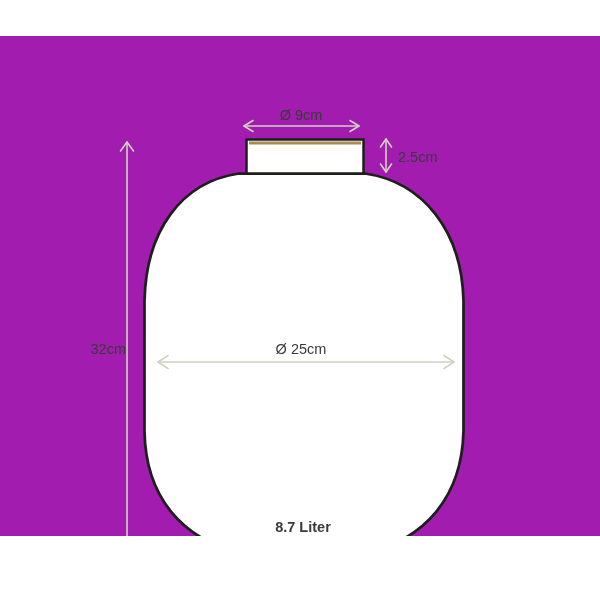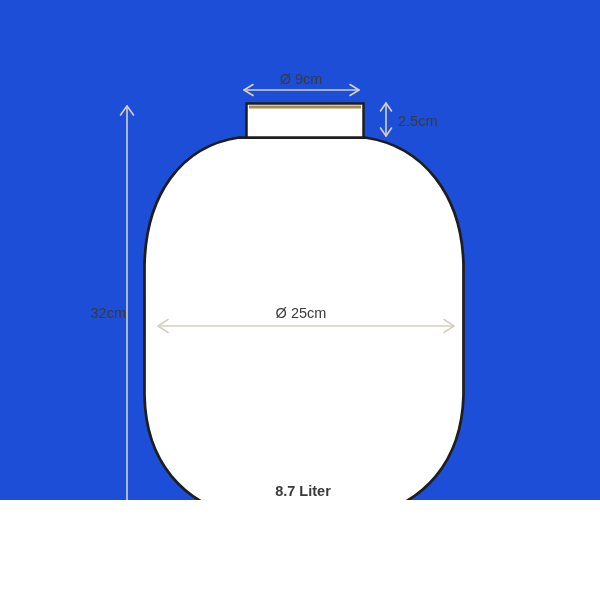--- a/index.html
+++ b/index.html
@@ -4,23 +4,24 @@
 <style>
   html, body {
     margin: 0;
     padding: 0;
     background: #ffffff;
   }
   .stage {
     position: relative;
     width: 600px;
     height: 500px;
-    background: #1d4ed8;
+    background: #a21caf;
     overflow: hidden;
     font-family: "Liberation Sans", sans-serif;
+    margin-top: 36px;
   }
   svg { display: block; }
 
   .vase-line {
     fill: #ffffff;
     stroke: #1e1e1c;
     stroke-width: 2.75;
     stroke-linejoin: round;
   }
   .neck-line {

